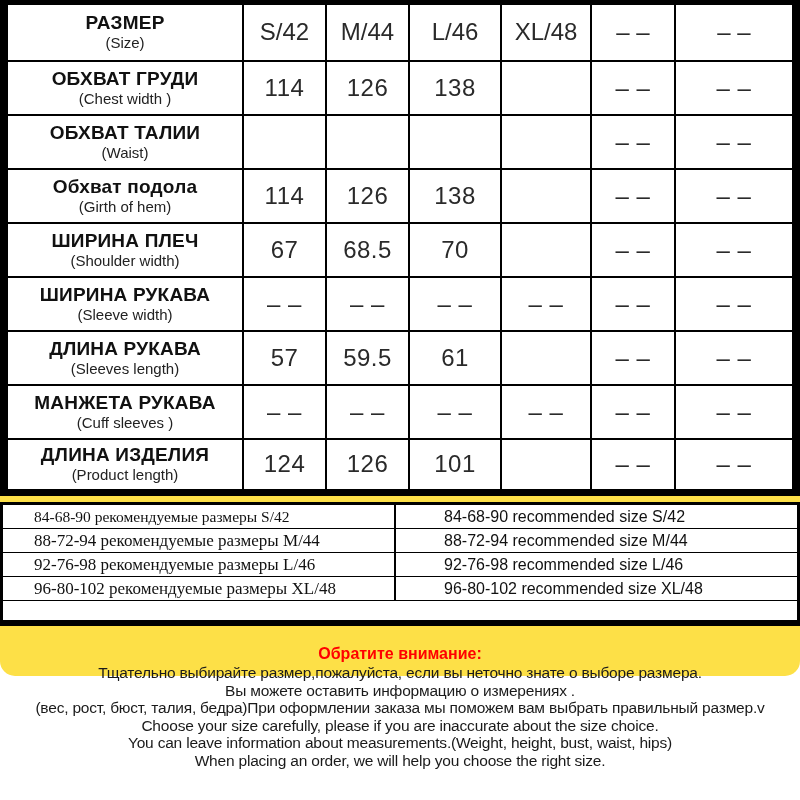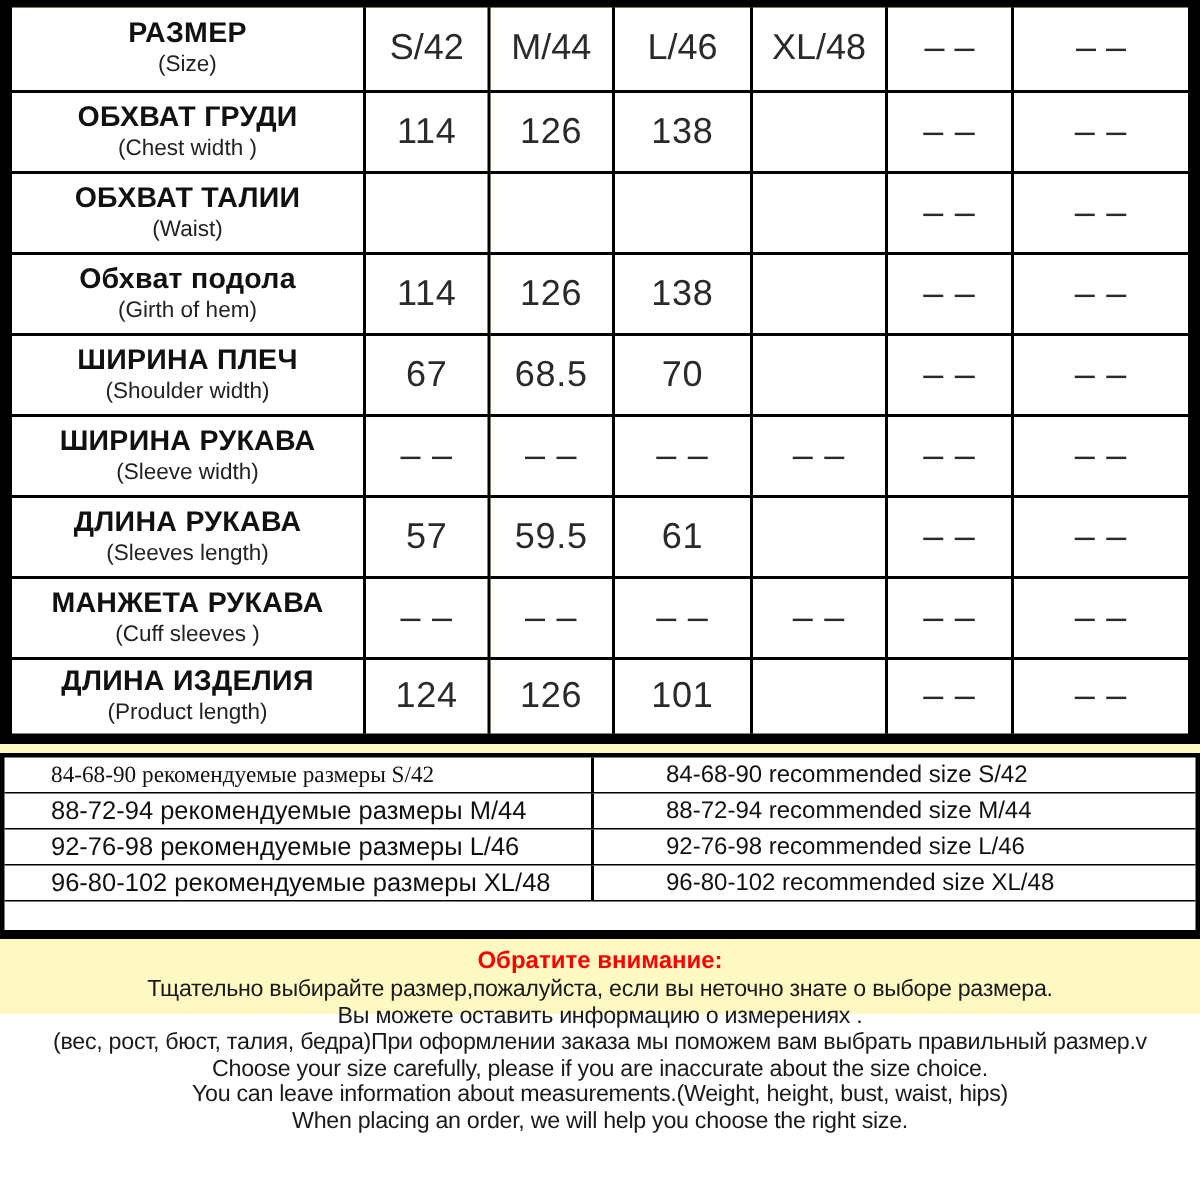--- a/index.html
+++ b/index.html
@@ -3,21 +3,21 @@
 <meta charset="utf-8">
 <style>
   * { box-sizing: border-box; margin: 0; padding: 0; }
   html, body { width: 800px; height: 800px; }
   body {
     background: #ffffff;
     font-family: "Liberation Sans", sans-serif;
     color: #1a1a1a;
     overflow: hidden;
   }
-  .page { width: 800px; height: 676px; background: #fef9c3; }
+  .page { width: 800px; height: 676px; background: #fde047; border-radius: 15px; }
 
   
   table.size-table {
     width: 800px;
     border-collapse: collapse;
     table-layout: fixed;
     border-top: 5px solid #000;
     border-left: 8px solid #000;
     border-right: 8px solid #000;
     border-bottom: 7px solid #000;
@@ -65,20 +65,21 @@
   .rec-row { display: flex; align-items: center; height: 24px; border-bottom: 1px solid #000; }
   .rec-left {
     width: 393px;
     height: 100%;
     border-right: 2px solid #000;
     display: flex;
     align-items: center;
     padding-left: 31px;
     font-size: 17px;
     color: #111;
+    font-family: Liberation Serif, serif;
   }
   .rec-row.first .rec-left {
     font-family: "Liberation Serif", serif;
     font-size: 15.5px;
   }
   .rec-right {
     flex: 1;
     height: 100%;
     display: flex;
     align-items: center;
@@ -87,21 +88,21 @@
     color: #111;
   }
   .rec-spacer { height: 19px; }
 
   
   .notes { width: 800px; text-align: center; padding-top: 3px; }
   .note-heading {
     font-size: 16px;
     font-weight: bold;
     line-height: 20px;
-    margin-top: 2px;
+    margin-top: 15px;
   }
   .note-line {
     font-size: 15.5px;
     line-height: 17.5px;
     color: #1a1a1a;
     letter-spacing: -0.2px;
   }
   .note-heading.en { margin-top: 10px; }
 </style>
 </head>

